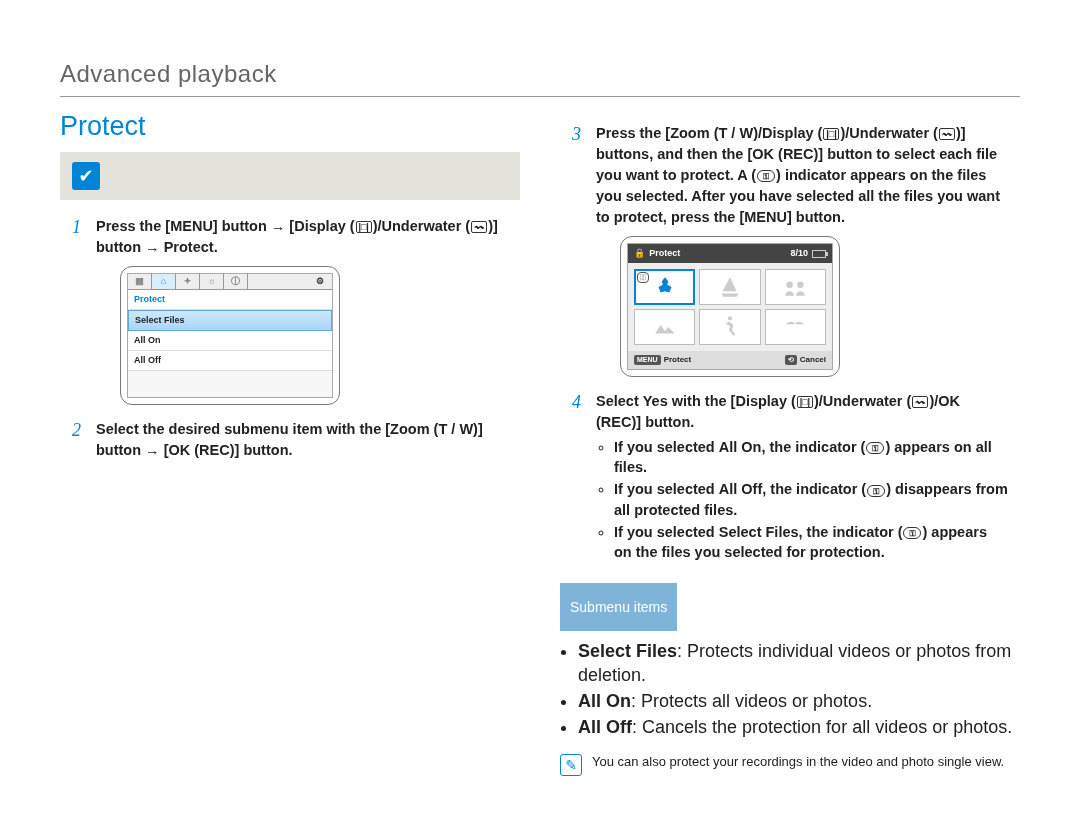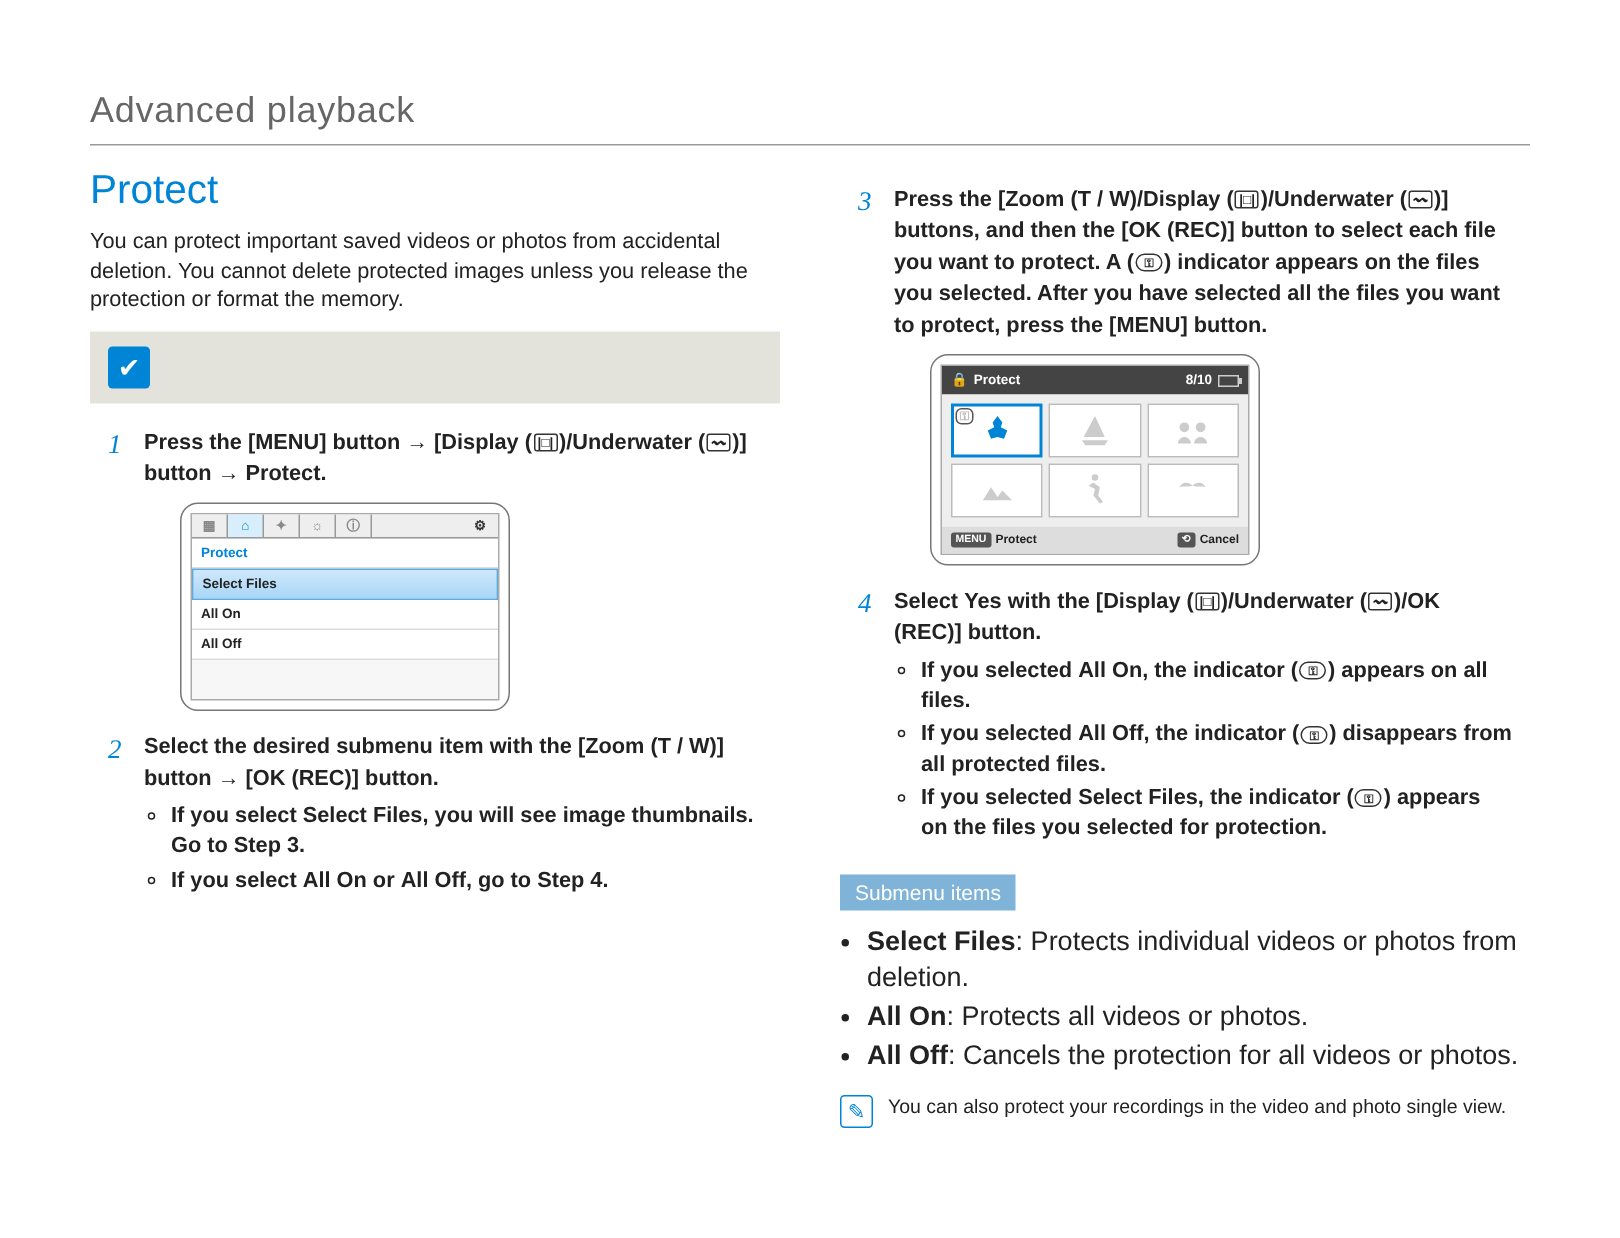--- a/index.html
+++ b/index.html
@@ -163,21 +163,21 @@
   .ss2-footer {
     display:flex; justify-content:space-between;
     font-size:8px; padding:3px 6px; background:#ddd;
   }
   .ss2-footer span { display:flex; gap:3px; align-items:center; }
   .ss2-badge { background:#555; color:#fff; padding:0 3px; border-radius:2px; font-size:7px;}
   .submenu-head {
     display:inline-block;
     background:#7fb4d8;
     color:#fff;
-    padding:4px 10px;
+    padding:16px 10px;
     font-size:14px;
     margin: 6px 0 6px 0;
   }
   .submenu-items {
     font-size:18px;
     margin: 0 0 14px 0;
     padding-left:18px;
   }
   .submenu-items li { margin:2px 0; line-height:1.35; }
   .pencil-row {
@@ -209,21 +209,20 @@
 <body>
 
 <div class="page">
   <h1 class="page-title">Advanced playback</h1>
   <hr class="rule">
 
   <div class="columns">
 
     <div class="col">
       <h2 class="section-title">Protect</h2>
-      <p>You can protect important saved videos or photos from accidental deletion. You cannot delete protected images unless you release the protection or format the memory.</p>
 
       <div class="note-box">
         <div class="note-icon">✔</div>
       </div>
 
       <ol class="steps" start="1">
         <li>
           Press the [<strong>MENU</strong>] button → [<strong>Display</strong> (<span class="inline-icon">|□|</span>)/<strong>Underwater</strong> (<span class="inline-icon">〰</span>)] button → <strong>Protect</strong>.
 
           
@@ -241,24 +240,20 @@
               <div class="ss1-item sel">Select Files</div>
               <div class="ss1-item">All On</div>
               <div class="ss1-item">All Off</div>
               <div style="height:26px; background:#f7f7f7;"></div>
             </div>
           </div>
         </li>
 
         <li>
           Select the desired submenu item with the [<strong>Zoom</strong> (<strong>T</strong> / <strong>W</strong>)] button → [<strong>OK</strong> (<strong>REC</strong>)] button.
-          <ul class="sub">
-            <li>If you select <strong>Select Files</strong>, you will see image thumbnails. Go to Step 3.</li>
-            <li>If you select <strong>All On</strong> or <strong>All Off</strong>, go to Step 4.</li>
-          </ul>
         </li>
       </ol>
     </div>
 
     <div class="col">
       <ol class="steps" start="3" style="counter-reset: step 2;">
         <li>
           Press the [<strong>Zoom</strong> (<strong>T</strong> / <strong>W</strong>)/<strong>Display</strong> (<span class="inline-icon">|□|</span>)/<strong>Underwater</strong> (<span class="inline-icon">〰</span>)] buttons, and then the [<strong>OK</strong> (<strong>REC</strong>)] button to select each file you want to protect. A (<span class="key-icon">⚿</span>) indicator appears on the files you selected. After you have selected all the files you want to protect, press the [<strong>MENU</strong>] button.
 
           

